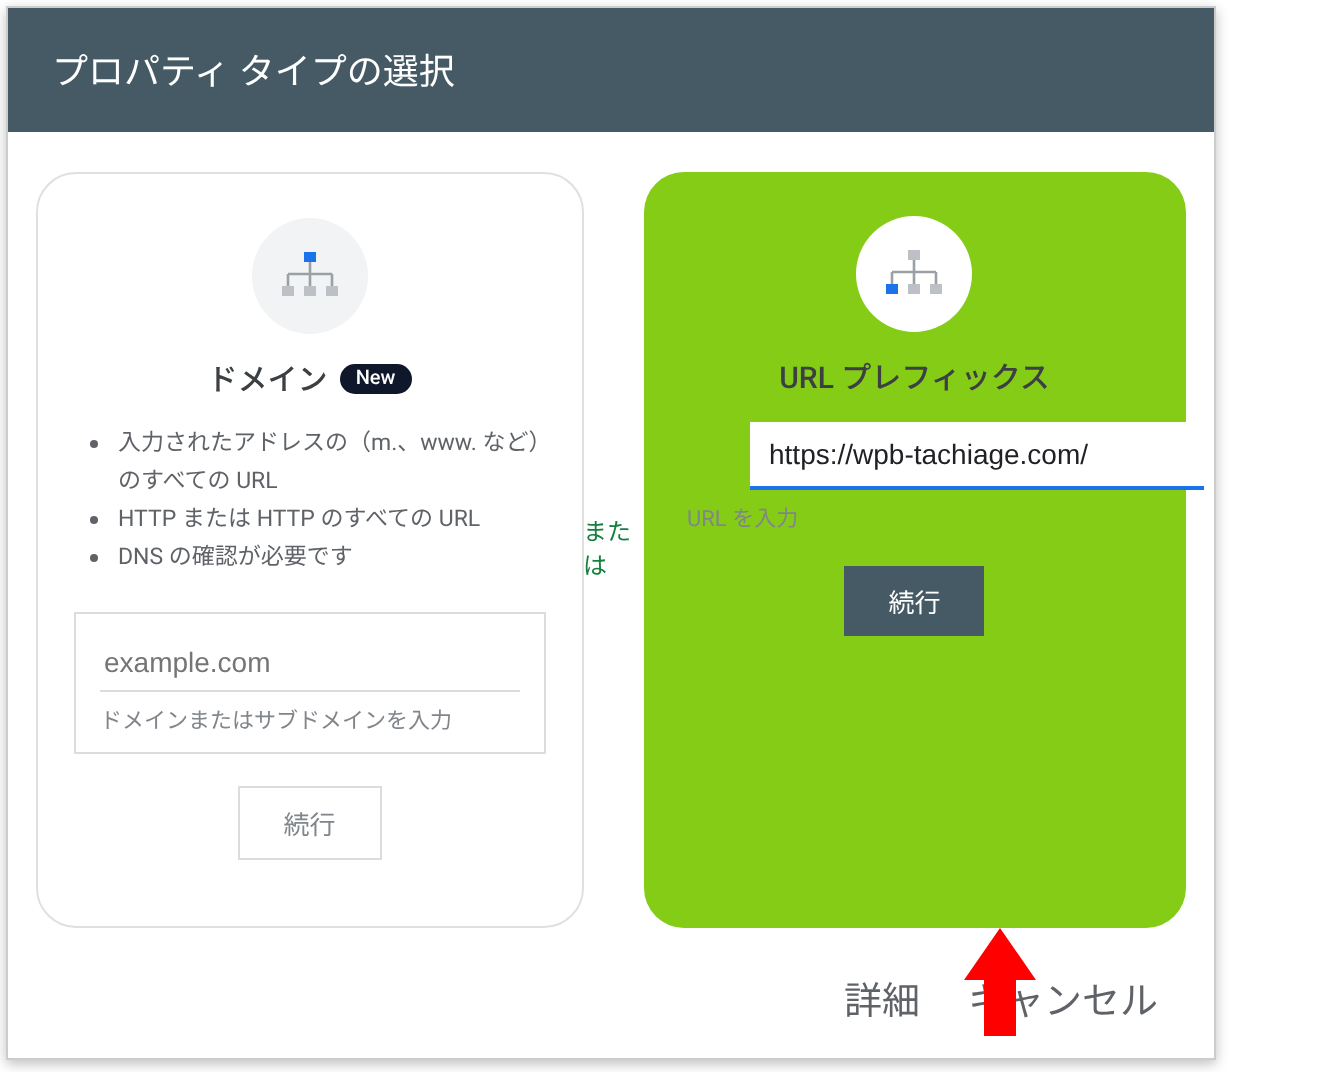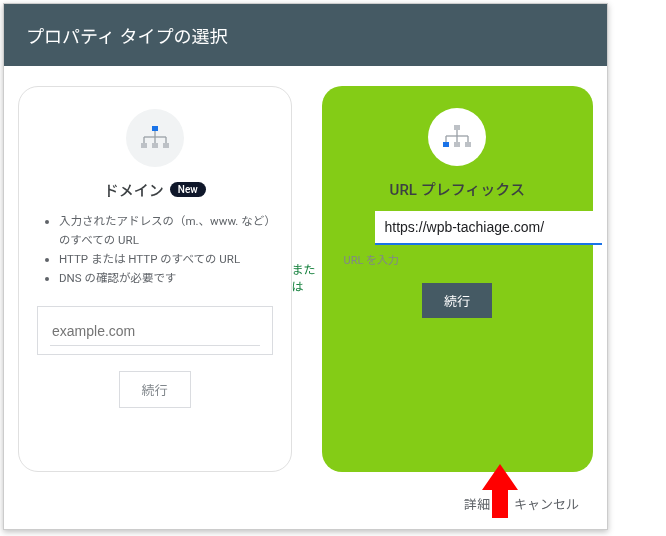--- a/index.html
+++ b/index.html
@@ -142,21 +142,21 @@
   }
   .btn-dark {
     background: #455a64;
     color: #fff;
   }
   .footer {
     display: flex;
     justify-content: flex-end;
     gap: 24px;
     padding: 12px 28px 16px 0;
-    font-size: 13px;
+    font-size: 19px;
     color: #5f6368;
   }
   .footer span { cursor: pointer; }
   .arrow {
     position: absolute;
     left: 476px;
     top: 398px;
     width: 40px;
     height: 54px;
     pointer-events: none;
@@ -191,20 +191,21 @@
         <span>ドメイン</span>
         <span class="badge">New</span>
       </div>
       <ul class="features">
         <li>入力されたアドレスの（m.、www. など）のすべての URL</li>
         <li>HTTP または HTTP のすべての URL</li>
         <li>DNS の確認が必要です</li>
       </ul>
       <div class="input-wrap">
         <input class="input-field" placeholder="example.com" style="">
+        <div class="input-label">ドメインまたはサブドメインを入力</div>
       </div>
       <button class="btn btn-outline">続行</button>
     </div>
 
     <div class="or-text">または</div>
 
     <div class="card card-right">
       <div class="icon-circle">
         <svg width="30" height="24" viewBox="0 0 30 24">
           <rect x="12" y="0" width="6" height="5" fill="#bdc1c6"></rect>

